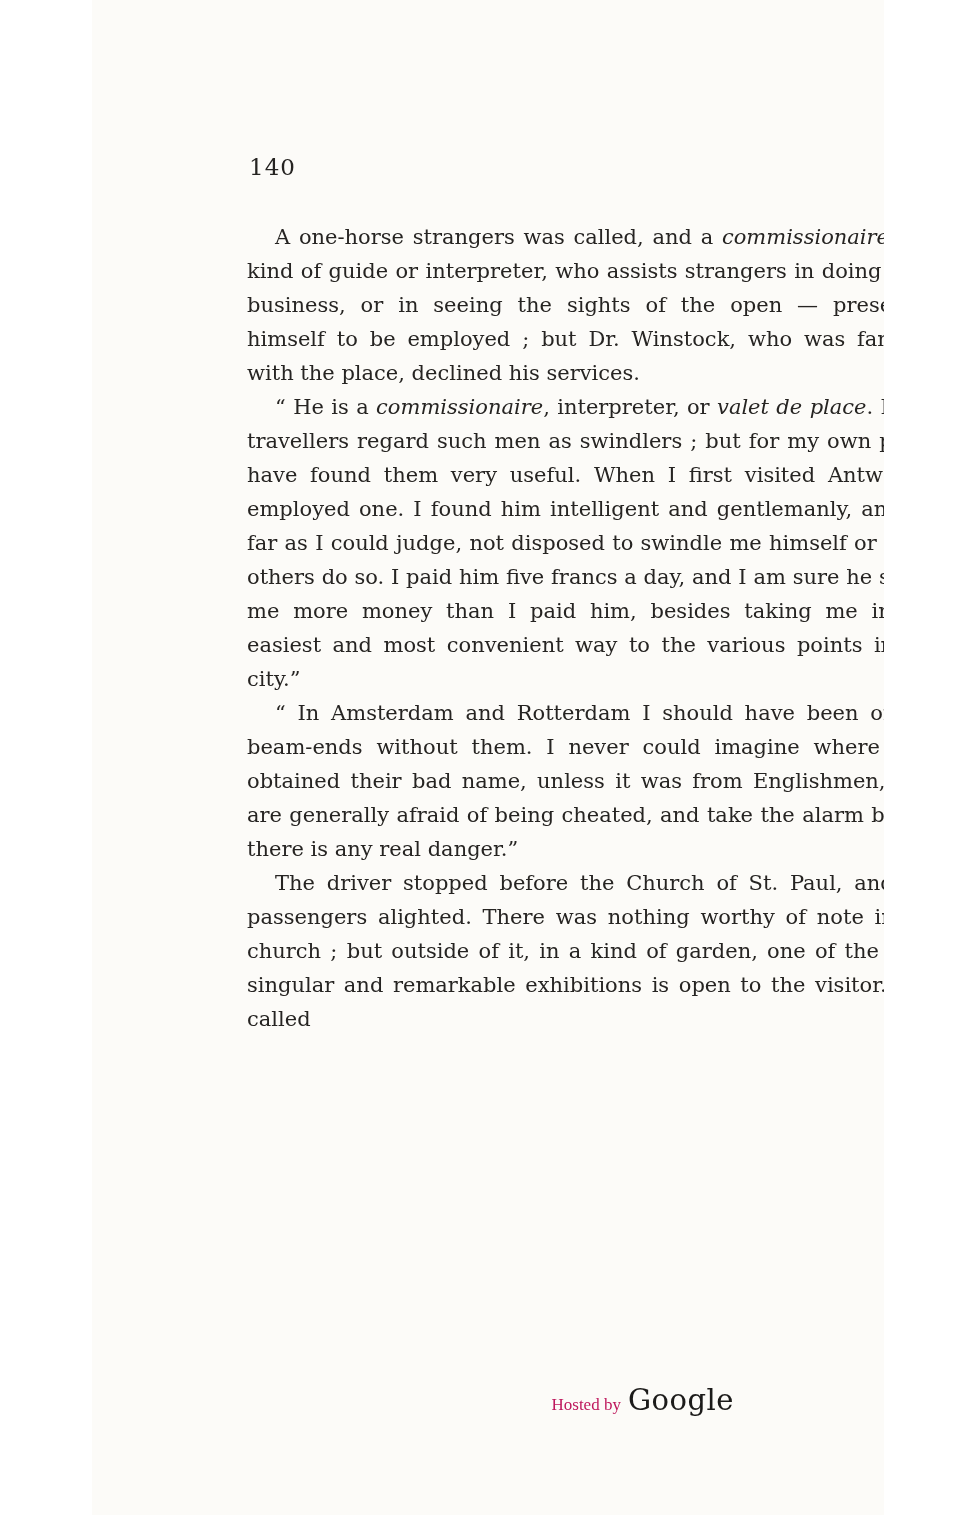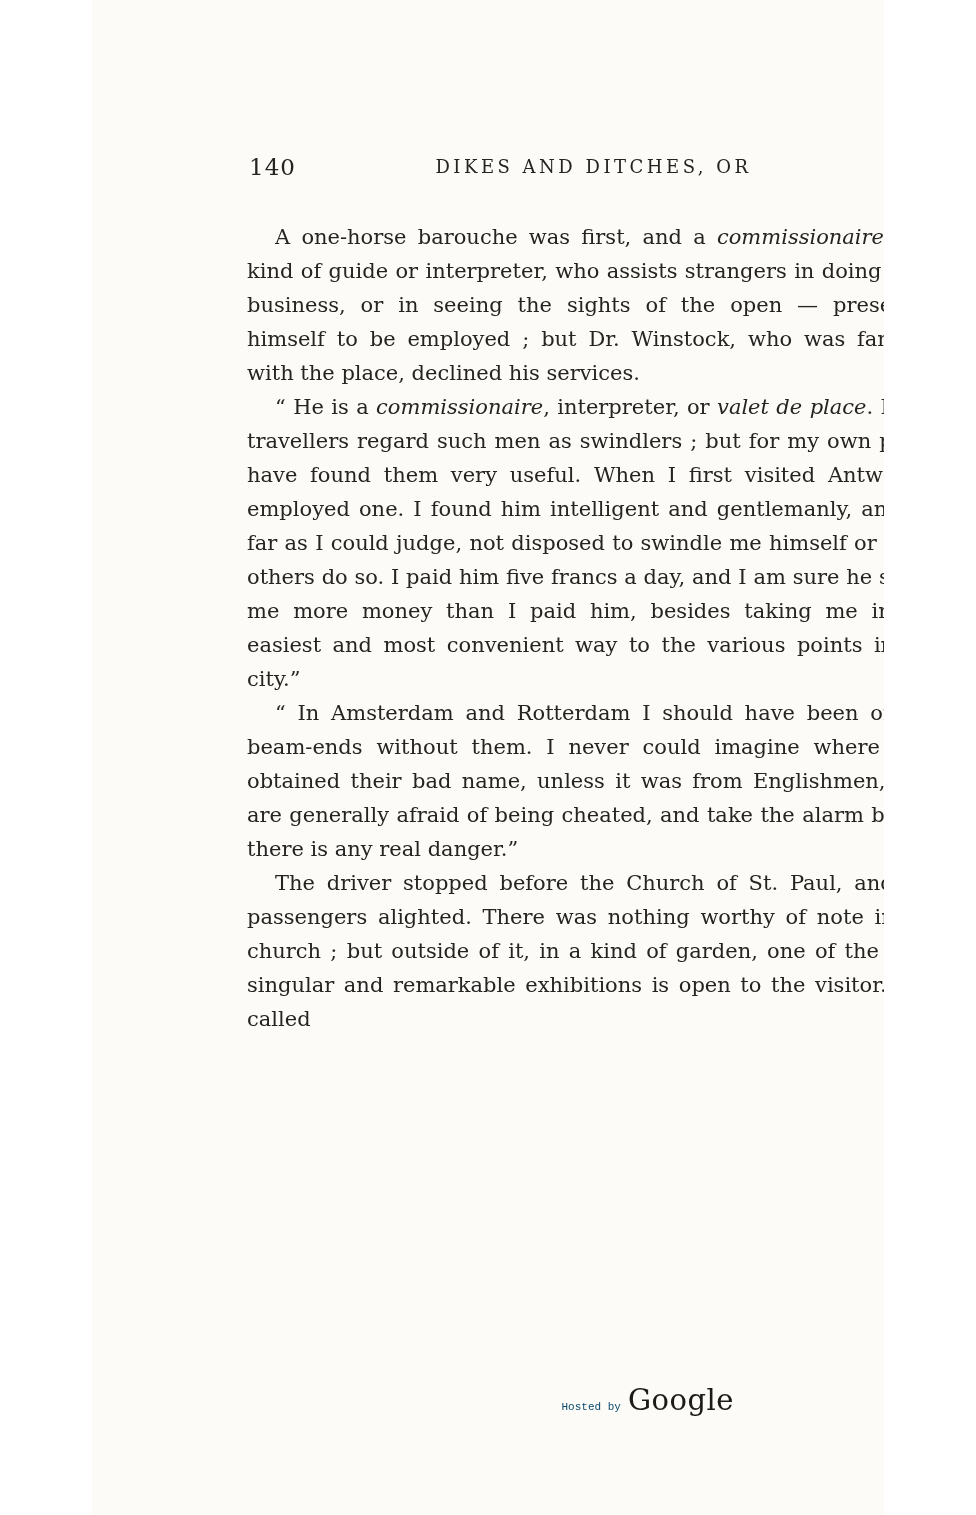--- a/index.html
+++ b/index.html
@@ -62,44 +62,43 @@
   }
   .page-footer {
     position: absolute;
     top: 1383px;
     right: 150px;
     display: flex;
     align-items: baseline;
     gap: 7px;
   }
   .hosted-by {
-    font-family: Liberation Mono, monospace;
-    font-size: 11px;
-    color: #0c4a6e;
+    font-family: Liberation Serif, serif;
+    font-size: 17px;
+    color: #be185d;
   }
   .google-logo {
     font-family: "DejaVu Serif", serif;
     font-size: 29px;
     letter-spacing: 0.5px;
     color: #1c1b1a;
   }
 </style>
 </head>
 <body>
 
 <div class="page">
 
   <header class="page-header">
     <span class="page-number">140</span>
-    <span class="running-title">DIKES AND DITCHES, OR</span>
   </header>
 
   <main class="page-body">
 
-  <p class="para"><span>A one-horse barouche was first, and a </span><em>commissionaire</em><span> — a kind of guide or interpreter, who assists strangers in doing their business, or in seeing the sights of the open — presented himself to be employed ; but Dr. Winstock, who was familiar with the place, declined his services.</span></p>
+  <p class="para"><span>A one-horse strangers was called, and a </span><em>commissionaire</em><span> — a kind of guide or interpreter, who assists strangers in doing their business, or in seeing the sights of the open — presented himself to be employed ; but Dr. Winstock, who was familiar with the place, declined his services.</span></p>
       <p class="para"><span>“ He is a </span><em>commissionaire</em><span>, interpreter, or </span><em>valet de place</em><span>.  Many travellers regard such men as swindlers ; but for my own part I have found them very useful.  When I first visited Antwerp I employed one.  I found him intelligent and gentlemanly, and, so far as I could judge, not disposed to swindle me himself or to let others do so.  I paid him five francs a day, and I am sure he saved me more money than I paid him, besides taking me in the easiest and most convenient way to the various points in the city.”</span></p>
       <p class="para"><span>“ In Amsterdam and Rotterdam I should have been on my beam-ends without them.  I never could imagine where they obtained their bad name, unless it was from Englishmen, who are generally afraid of being cheated, and take the alarm before there is any real danger.”</span></p>
       <p class="para"><span>The driver stopped before the Church of St. Paul, and the passengers alighted.  There was nothing worthy of note in the church ; but outside of it, in a kind of garden, one of the most singular and remarkable exhibitions is open to the visitor.  It is called</span></p>
     </main>
 
   <footer class="page-footer">
     <span class="hosted-by">Hosted by</span>
     <span class="google-logo">Google</span>
   </footer>
 

